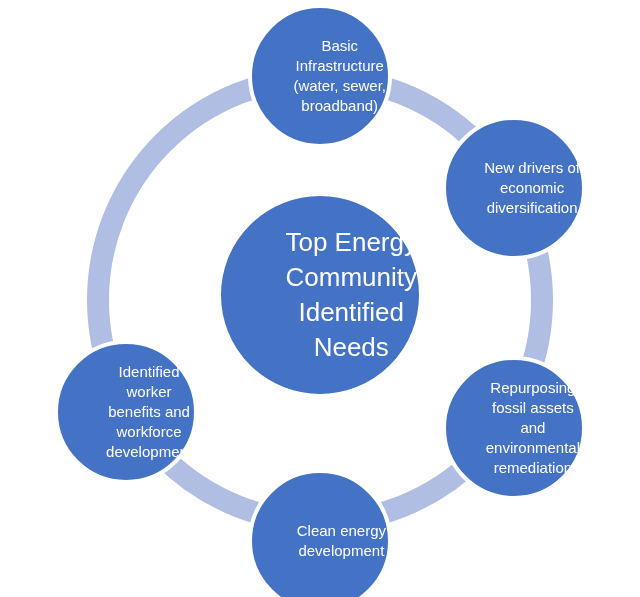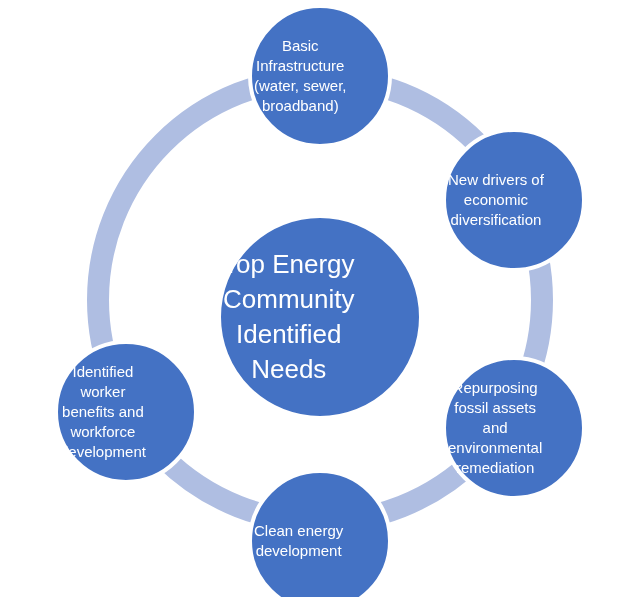--- a/index.html
+++ b/index.html
@@ -28,43 +28,43 @@
   }
   .node {
     position: absolute;
     box-sizing: border-box;
     border-radius: 50%;
     background: #4472C4;
     border: 4px solid #ffffff;
     color: #ffffff;
     display: flex;
     align-items: center;
-    justify-content: flex-start;
+    justify-content: flex-end;
     text-align: center;
     white-space: pre-line;
     z-index: 2;
   }
   .node--satellite {
     width: 144px;
     height: 144px;
     font-size: 15px;
     line-height: 1.33;
     padding: 2px;
   }
   .node--center {
     width: 206px;
     height: 206px;
     left: 217px;
-    top: 214px;
+    top: 192px;
     font-size: 26px;
     line-height: 1.35;
     padding: 2px;
   }
   .node--top          { left: 248px; top: 4px;   }
-  .node--top-right    { left: 442px; top: 128px; }
+  .node--top-right    { left: 442px; top: 116px; }
   .node--bottom-right { left: 442px; top: 356px; }
   .node--bottom       { left: 248px; top: 469px; }
   .node--bottom-left  { left: 54px;  top: 340px; }
   .node--top-left     { left: 54px;  top: 116px; }
 </style>
 </head>
 <body>
 
 <div class="canvas">
 

